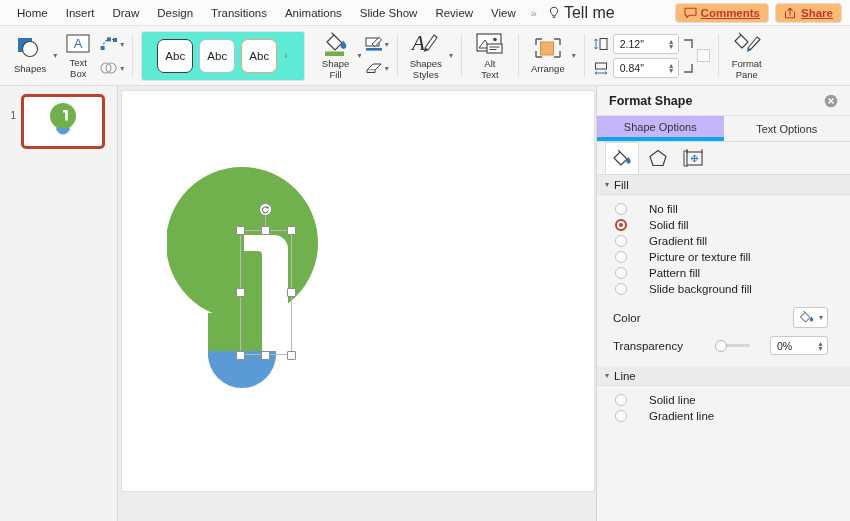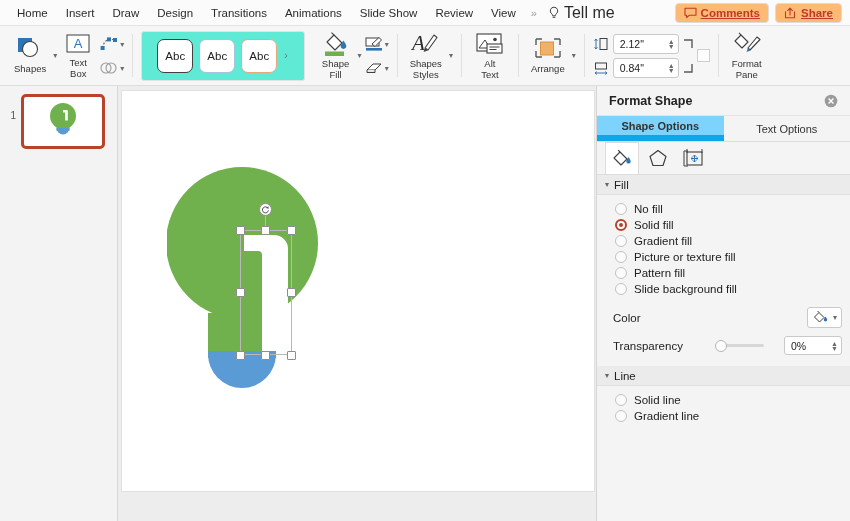--- a/index.html
+++ b/index.html
@@ -124,47 +124,47 @@
     height: 30px; display: flex; align-items: center; padding: 0 12px;
     border-bottom: 1px solid #e4e4e4;
   }
   .pane-title { font-size: 12.5px; font-weight: bold; color: #222; flex: 1; }
   .closebtn { width: 14px; height: 14px; }
   .tabs { display: flex; height: 26px; border-bottom: 1px solid #dcdcdc; }
   .tab {
     flex: 1; display: flex; align-items: center; justify-content: center;
     font-size: 11px; color: #333;
   }
-  .tab.active { background: #7dd3fc; font-weight: bold; border-bottom: 6px solid #0ea5e9; }
+  .tab.active { background: #c4b5fd; font-weight: normal; border-bottom: 4px solid #0ea5e9; }
   .icontabs { display: flex; height: 33px; border-bottom: 1px solid #dcdcdc; padding-left: 8px; gap: 2px; }
   .itab {
     width: 34px; display: flex; align-items: center; justify-content: center;
   }
   .itab.active { background: #fff; border-left: 1px solid #dcdcdc; border-right: 1px solid #dcdcdc; border-top: 1px solid #dcdcdc; }
 
   .section-hdr {
     height: 20px; display: flex; align-items: center; gap: 5px;
     background: #ebebeb; border-bottom: 1px solid #e0e0e0; padding-left: 8px;
   }
   .sec-title { font-size: 11.5px; color: #222; }
   .sec-caret { font-size: 8px; color: #666; }
 
-  .radiorow { display: flex; align-items: flex-end; gap: 7px; padding: 2px 0 2px 18px; }
+  .radiorow { display: flex; align-items: flex-end; gap: 22px; padding: 2px 0 2px 18px; }
   .radio {
     width: 12px; height: 12px; border-radius: 50%;
     background: #fbfbfb; border: 1px solid #c2c2c2;
     display: flex; align-items: center; justify-content: center;
   }
   .radio.on { background: #fff; border: 2.5px solid #b8432a; }
   .radio.on::after {
     content: ""; width: 4px; height: 4px; border-radius: 50%; background: #b8432a;
   }
   .radiolabel { font-size: 11.5px; color: #222; }
 
-  .fieldrow { display: flex; align-items: center; padding: 4px 8px 4px 16px; gap: 20px; }
+  .fieldrow { display: flex; align-items: center; padding: 4px 22px 4px 16px; gap: 20px; }
   .fieldlabel { font-size: 11.5px; color: #222; width: 82px; }
   .colorbtn {
     display: flex; align-items: center; gap: 3px; margin-left: auto;
     border: 1px solid #c9c9c9; border-radius: 3px; background: #fff;
     padding: 2px 4px;
   }
   .slider { position: relative; flex: 1; height: 12px; display: flex; align-items: center; }
   .track { width: 100%; height: 3px; background: #d7d7d7; border-radius: 2px; }
   .knob {
     position: absolute; left: 0; width: 12px; height: 12px; border-radius: 50%;

